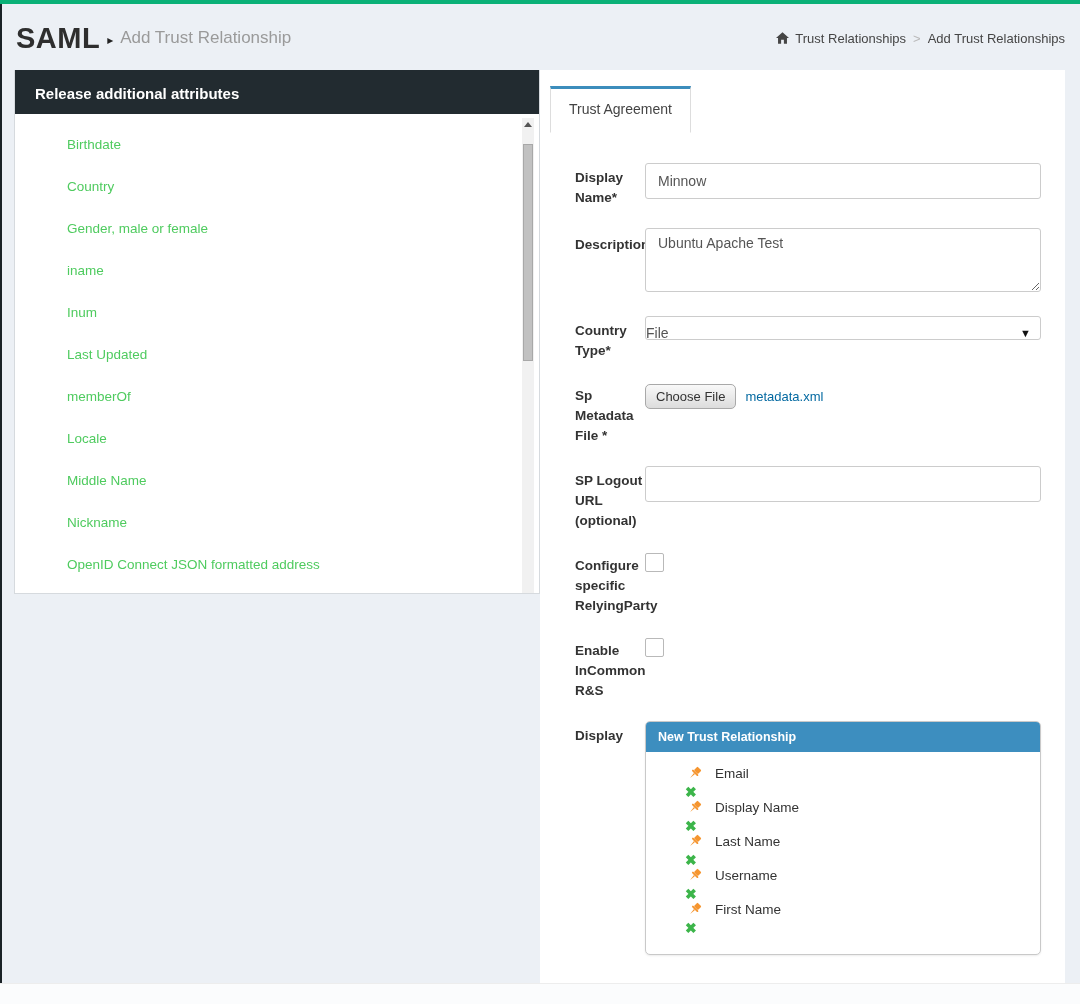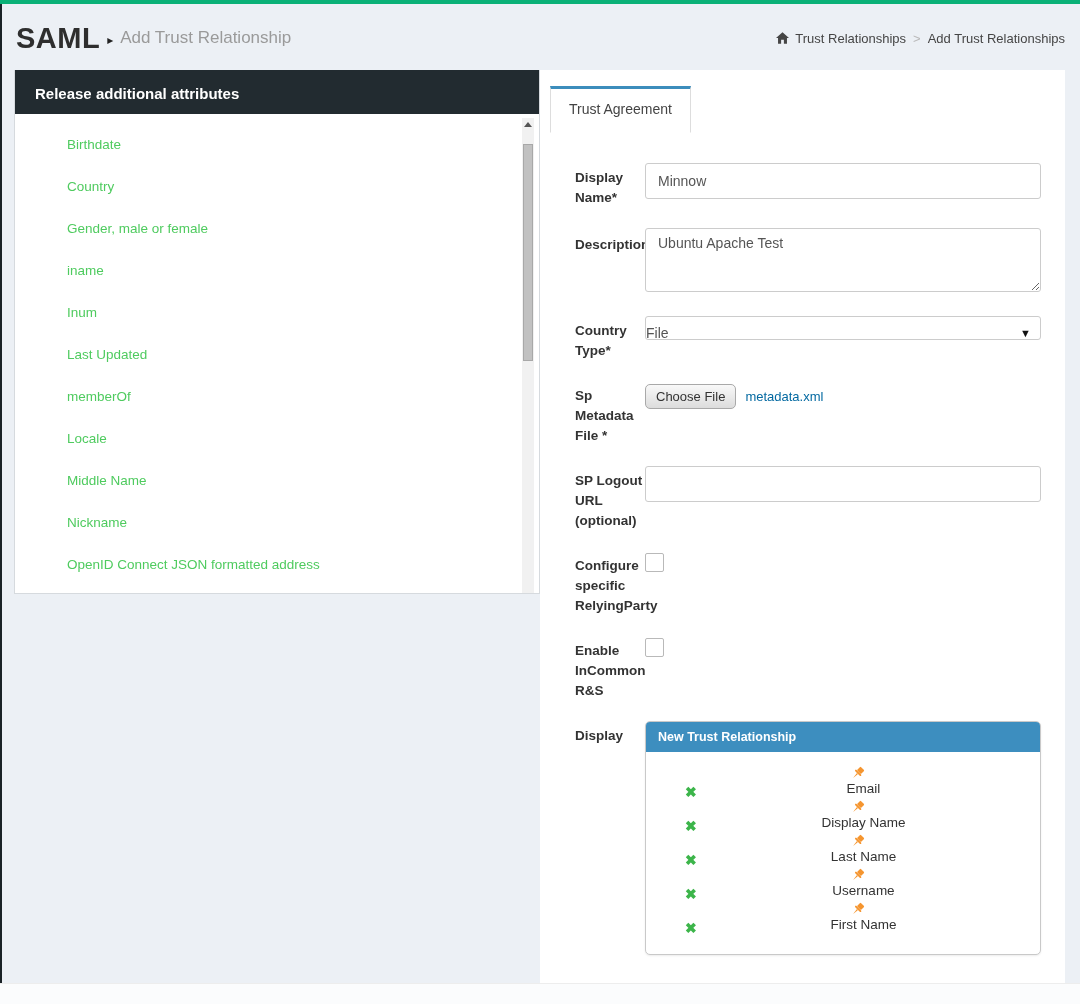--- a/index.html
+++ b/index.html
@@ -62,21 +62,21 @@
   .select-box{position:relative;width:100%;height:24px;border:1px solid #ccc;border-radius:3px;padding:8px 0;font-size:14px;color:#555;background:#fff;cursor:pointer;}
   .select-caret{position:absolute;right:9px;top:10px;font-size:11px;color:#111;}
   .file-row{display:flex;align-items:center;padding-top:3px;}
   .file-btn{border:1px solid #a9a9a9;border-radius:5px;background:linear-gradient(#f9f9f9,#dcdcdc);padding:4px 10px;font-size:13px;color:#333;font-family:"Liberation Sans",sans-serif;cursor:pointer;}
   .file-name{font-size:13px;color:#0369a1;margin-left:9px;text-align:right;}
   .checkbox{appearance:none;-webkit-appearance:none;width:19px;height:19px;border:1px solid #b9b9b9;border-radius:2px;background:#fff;margin:2px 0 0 0;cursor:pointer;}
 
   .released-panel{border:1px solid #c9c9c9;border-radius:5px;background:#fff;box-shadow:0 1px 2px rgba(0,0,0,.08);}
   .released-header{background:var(--released-header-blue);color:#fff;font-weight:bold;font-size:12.5px;padding:8px 12px;border-radius:4px 4px 0 0;}
   .released-body{padding:14px 12px 18px;}
-  .rel-name{display:flex;align-items:center;padding-left:29px;height:19px;flex-direction:column;}
+  .rel-name{display:flex;padding-left:29px;height:19px;}
   .rel-name .pin{display:inline-flex;width:16px;}
   .rel-label{font-size:13.5px;color:#333;margin-left:12px;}
   .rel-x{padding-left:27px;height:15px;line-height:14px;font-size:14px;font-weight:bold;color:var(--x-green);cursor:pointer;}
 
   
   .footer-bar{margin:2px 15px 0 14px;background:#fff;padding:10px 13px;height:48px;display:flex;align-items:center;}
   .btn{background:var(--button-blue);border:1px solid #2e6da4;color:#fff;font-size:13.5px;padding:8px 13px;border-radius:3px;margin-right:7px;cursor:pointer;font-family:"Liberation Sans",sans-serif;}
   .page-footer{position:absolute;left:0;bottom:0;width:1080px;height:21px;background:#fbfcfd;border-top:1px solid #ededed;}
 </style>
 </head>

